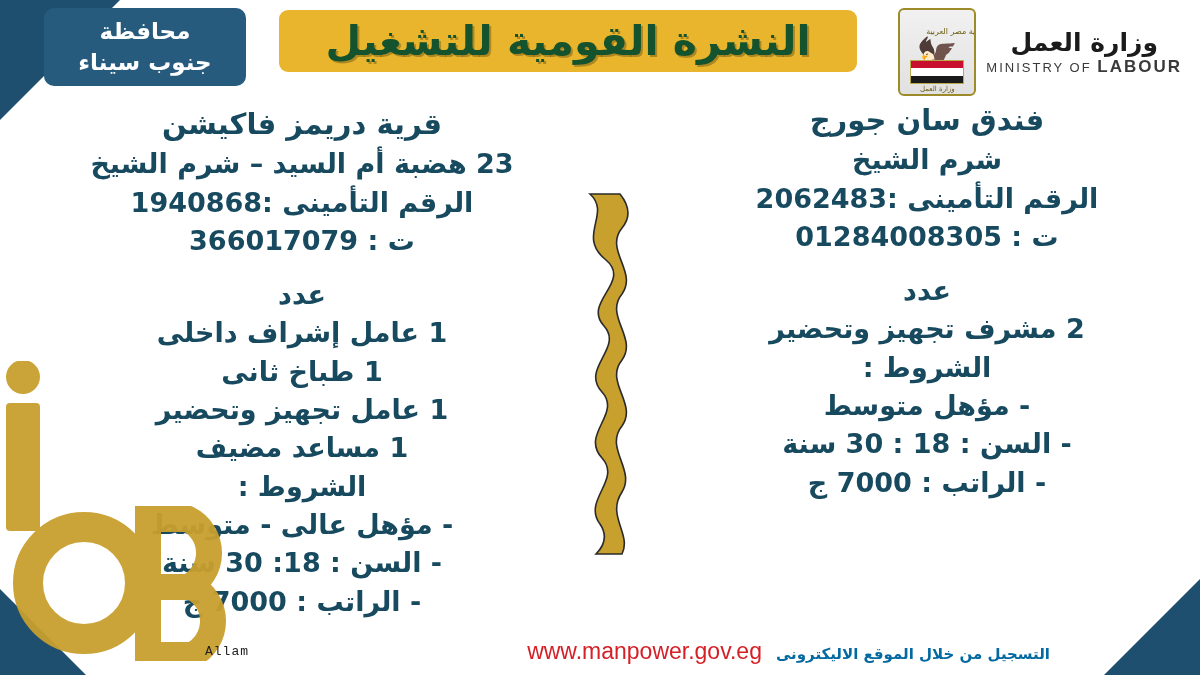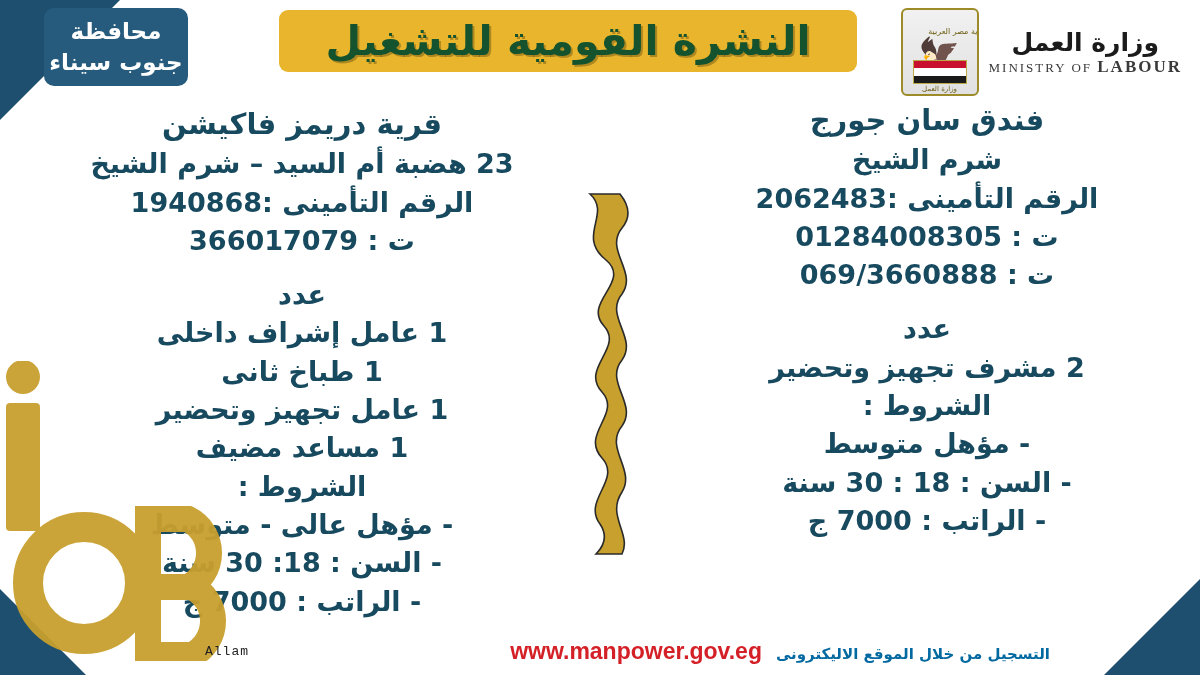--- a/index.html
+++ b/index.html
@@ -53,21 +53,21 @@
     width: 0; height: 0;
     border-bottom: 52px solid #ffffff;
     border-left: 52px solid transparent;
   }
 
   
   .gov-badge {
     position: absolute;
     top: 8px;
     left: 44px;
-    width: 144px;
+    width: 202px;
     height: 78px;
     background: #265b7d;
     border-radius: 10px;
     color: #ffffff;
     display: flex;
     flex-direction: column;
     align-items: center;
     justify-content: center;
     font-size: 23px;
     font-weight: bold;
@@ -113,21 +113,21 @@
     font-size: 25px;
     font-weight: bold;
     color: #1b1b1b;
     letter-spacing: 1px;
     white-space: nowrap;
   }
   .ministry-en {
     font-size: 13px;
     letter-spacing: 2px;
     color: #3a3a3a;
-    font-family: Liberation Serif, serif;
+    font-family: Liberation Sans, sans-serif;
     white-space: nowrap;
   }
   .ministry-en b { font-size: 17px; }
   .eagle-seal {
     width: 74px;
     height: 84px;
     border-radius: 6px;
     background: linear-gradient(#f1f1f1, #e1e1e1);
     border: 2px solid #9d8b2a;
     display: flex;
@@ -230,21 +230,21 @@
     direction: rtl;
   }
   .footer-note {
     color: #0369a1;
     font-size: 15px;
     font-weight: bold;
   }
   .footer-url {
     color: #d42027;
     font-size: 23px;
-    font-weight: bold;
+    font-weight: normal;
     font-family: "Liberation Sans", sans-serif;
     direction: ltr;
   }
 </style>
 </head>
 <body>
 
 <div id="poster">
 
   <div class="corner-tl">
@@ -282,21 +282,20 @@
       </div>
       <div class="eagle-bottom">وزارة العمل</div>
     </div>
   </div>
 
   <div class="col col-right">
     <div class="company-name">فندق سان جورج</div>
     <div class="meta-line">شرم الشيخ</div>
     <div class="meta-line">الرقم التأمينى :2062483</div>
     <div class="meta-line">ت : 01284008305</div>
-    <div class="meta-line">ت : 069/3660888</div>
     <div class="count-label">عدد</div>
     <div class="jobs-line">2 مشرف تجهيز وتحضير</div>
     <div class="cond-head">الشروط :</div>
     <div class="cond-line">-   مؤهل متوسط</div>
     <div class="cond-line">-   السن : 18 : 30 سنة</div>
     <div class="cond-line">-   الراتب : 7000 ج</div>
   </div>
 
   <div class="col col-left">
     <div class="company-name">قرية دريمز فاكيشن</div>

